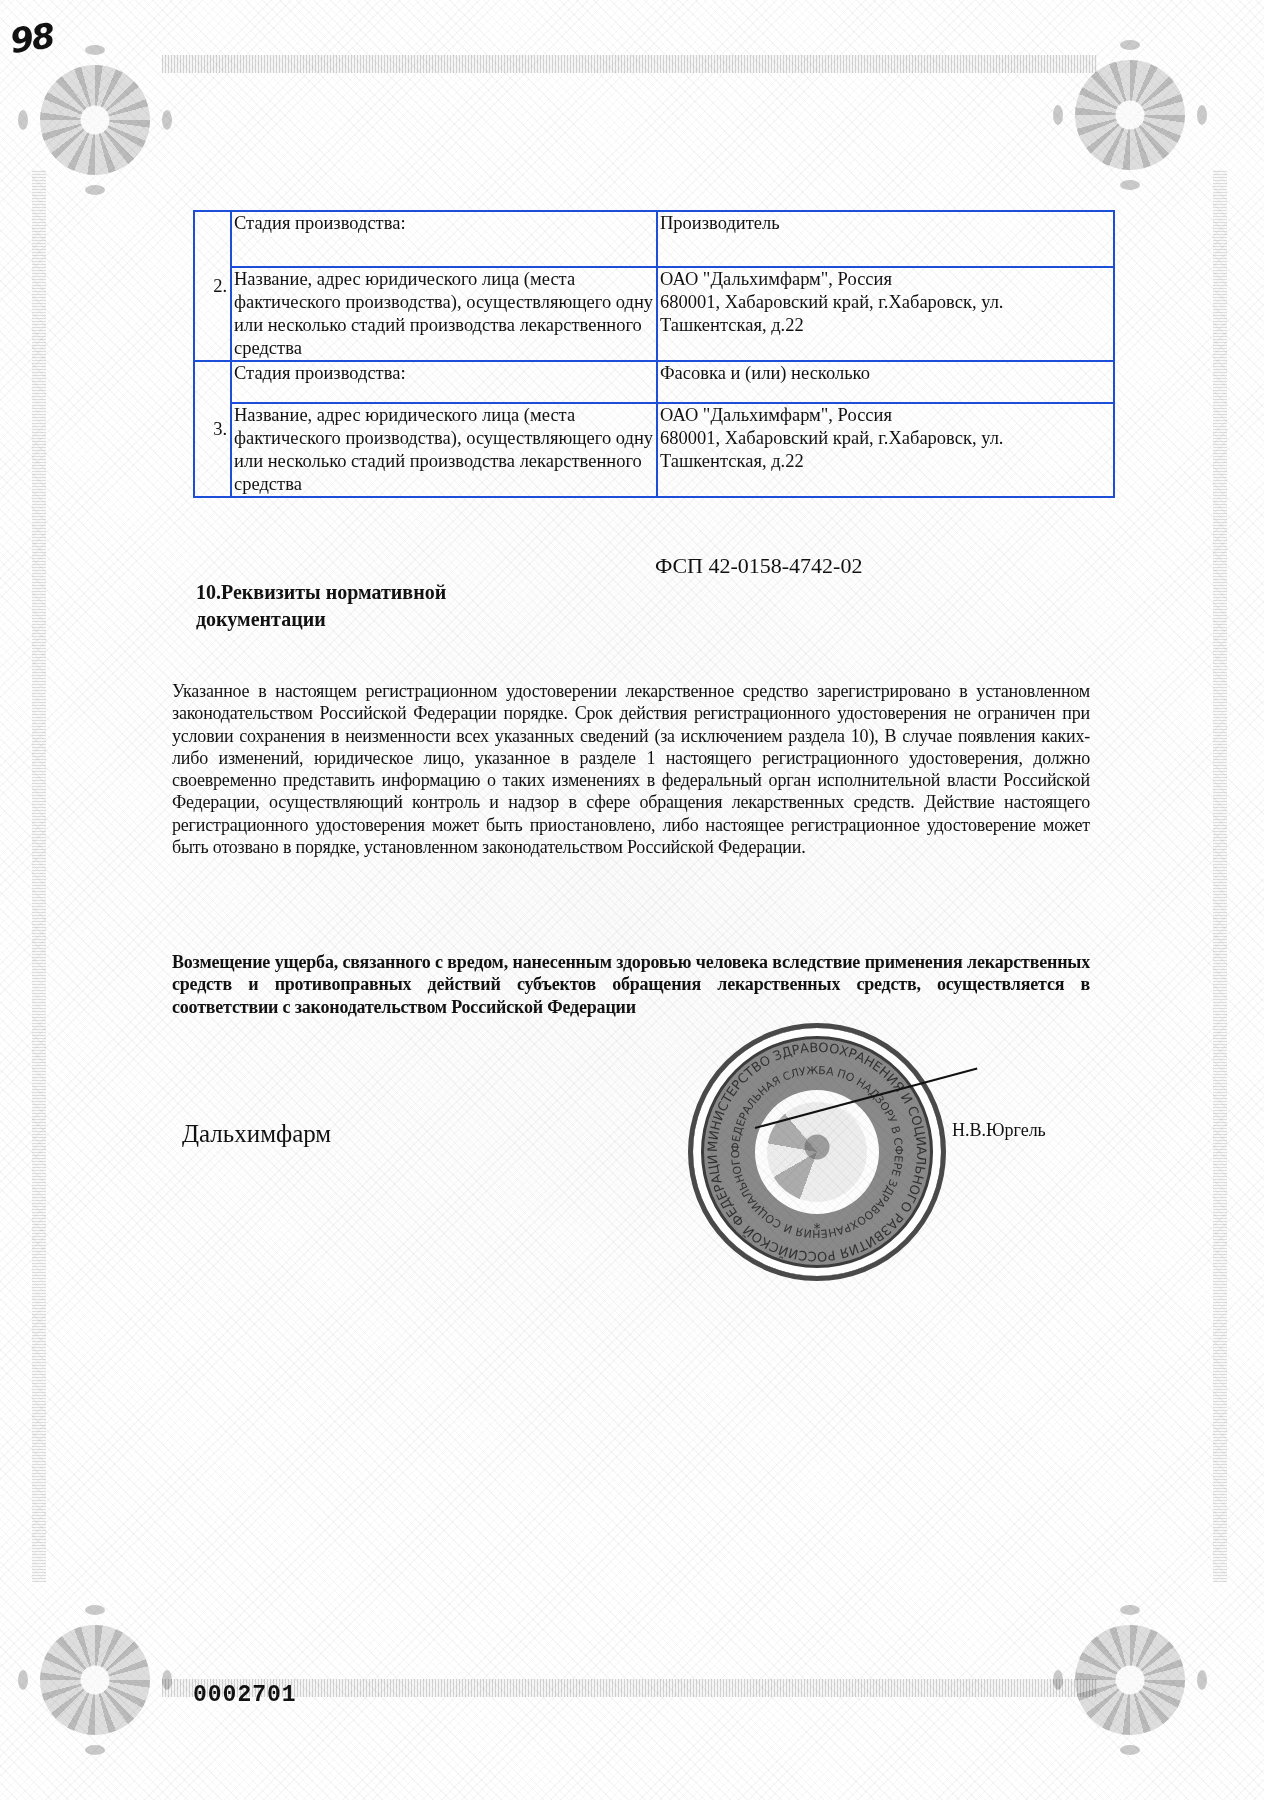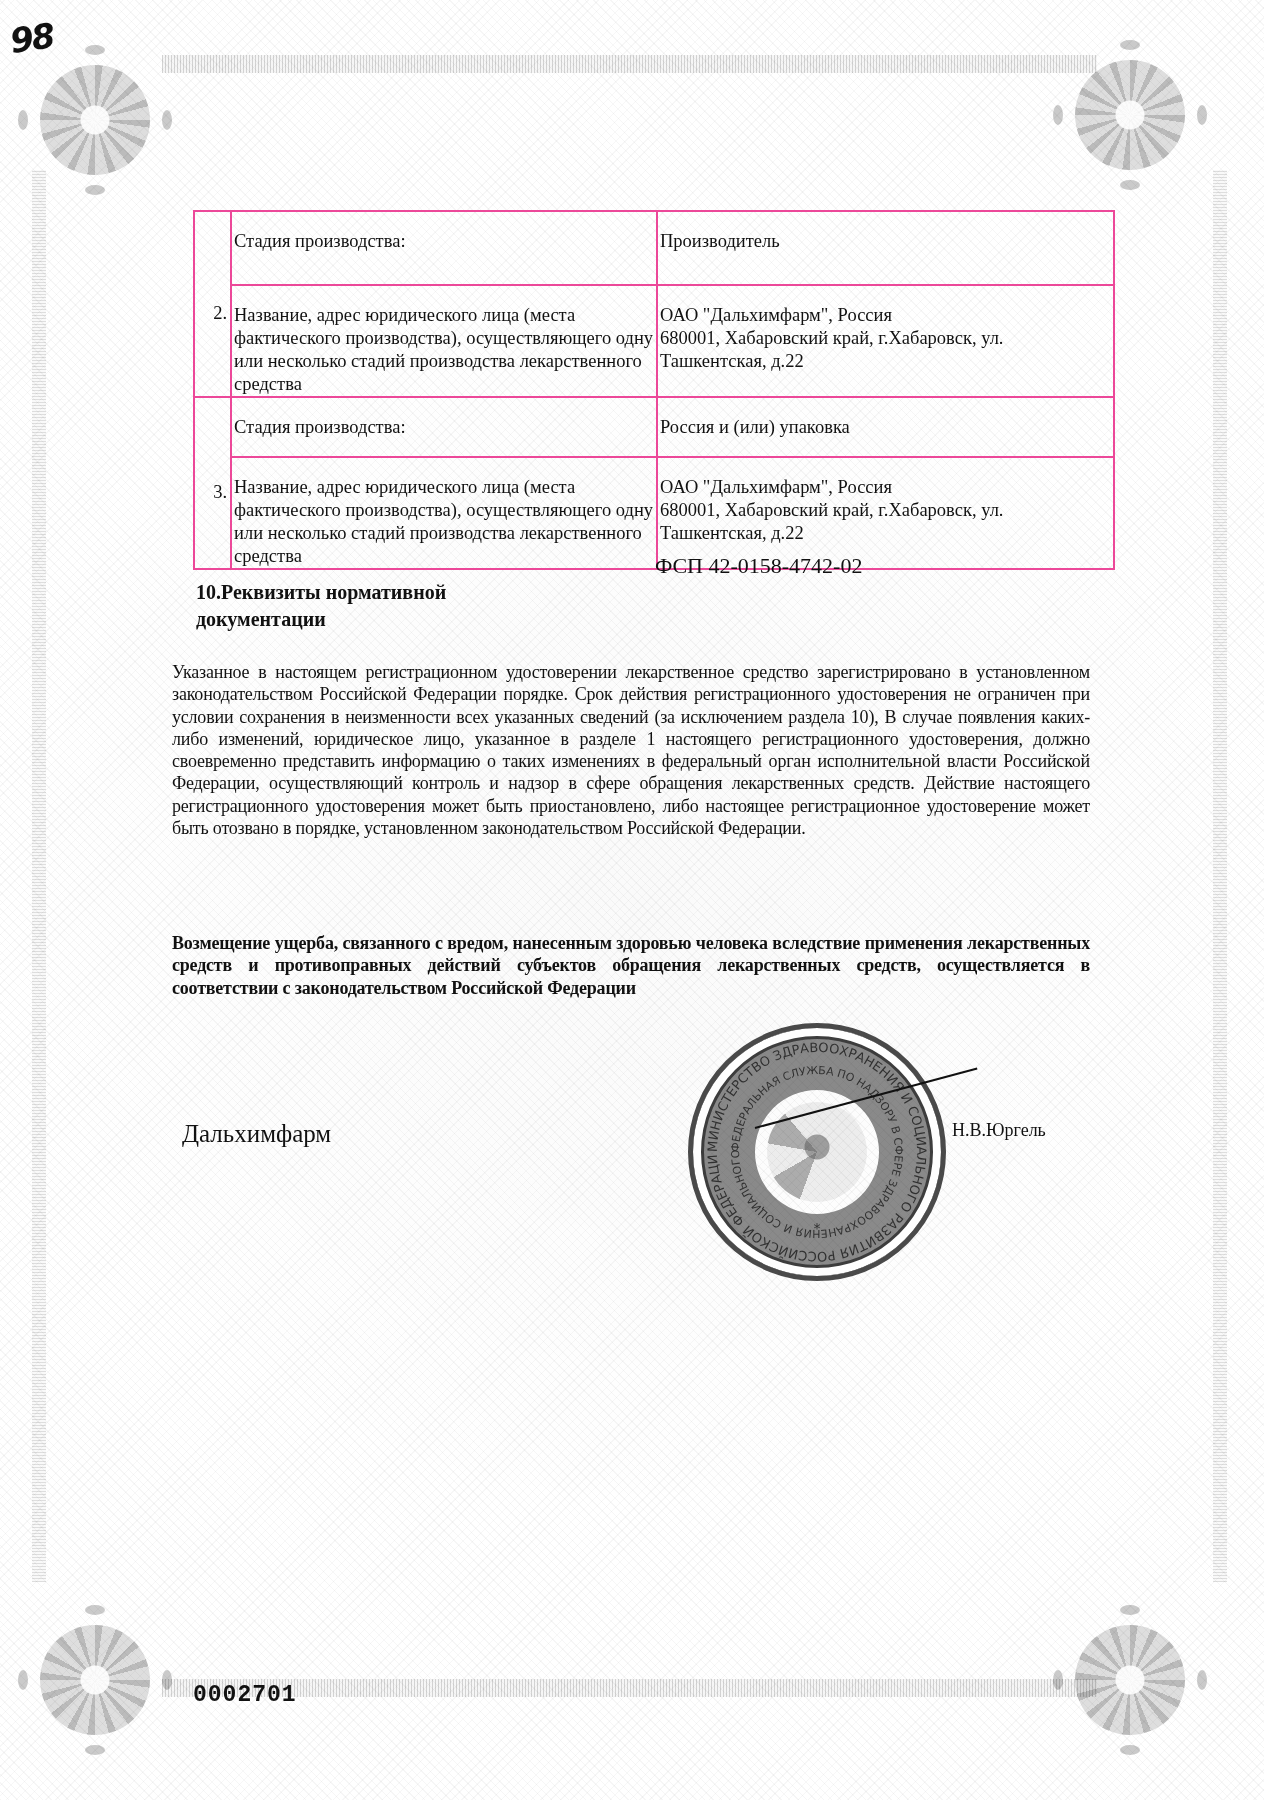--- a/index.html
+++ b/index.html
@@ -55,21 +55,21 @@
     position: absolute; left: 10px; top: 18px;
     font-family: "DejaVu Sans", sans-serif; font-style: italic; font-weight: bold;
     font-size: 34px; color: #111; transform: rotate(-8deg); letter-spacing: -2px;
   }
 
   table.prod {
     position: absolute; left: 193px; top: 210px; width: 922px;
     border-collapse: collapse; font-size: 18.5px; line-height: 23px;
   }
   table.prod td {
-    border: 2px solid #ec4899; vertical-align: top; padding: 18px 2px 0 2px;
+    border: 2px solid #1d4ed8; vertical-align: top; padding: 0 2px 0 2px;
   }
   table.prod td.num {
     width: 30px; text-align: right; vertical-align: middle; padding-right: 3px;
   }
   table.prod td.label { width: 420px; }
   table.prod tr.stage td.label, table.prod tr.stage td.value { height: 54px; }
   table.prod tr.stage-b td.label, table.prod tr.stage-b td.value { height: 40px; }
   table.prod tr.entity td { height: 92px; margin-left: 30px; }
 
   .section10 {
@@ -78,20 +78,21 @@
   }
   .section10-value {
     position: absolute; left: 655px; top: 553px; font-size: 22px;
   }
 
   .para {
     position: absolute; left: 172px; width: 918px;
     font-size: 18px; line-height: 22.3px; text-align: justify;
     font-family: "Liberation Sans Narrow", "Liberation Serif", serif;
     letter-spacing: -0.2px;
+    margin-top: 19px;
   }
   .para-main { top: 661px; }
   .para-bold { top: 932px; font-weight: bold; }
 
   .signatory-title {
     position: absolute; left: 182px; top: 1120px; font-size: 25px;
   }
   .signatory-name {
     position: absolute; left: 952px; top: 1120px; font-size: 18px;
   }
@@ -152,21 +153,21 @@
     <td class="label">Название, адрес юридического лица (места фактического производства), осуществляющего одну или несколько стадий производства лекарственного средства</td>
     <td class="value">
       <div>ОАО "Дальхимфарм", Россия</div>
       <div>680001, Хабаровский край, г.Хабаровск, ул.</div>
       <div>Ташкентская, д.22</div>
     </td>
   </tr>
   <tr class="stage-b">
     <td class="num" rowspan="2">3.</td>
     <td class="label">Стадия производства:</td>
-    <td class="value">Россия и (или) упаковка</td>
+    <td class="value">Фасовка и (или) несколько</td>
   </tr>
   <tr class="entity">
     <td class="label">Название, адрес юридического лица (места фактического производства), осуществляющего одну или несколько стадий производства лекарственного средства</td>
     <td class="value">
       <div>ОАО "Дальхимфарм", Россия</div>
       <div>680001, Хабаровский край, г.Хабаровск, ул.</div>
       <div>Ташкентская, д.22</div>
     </td>
   </tr>
 </tbody>

